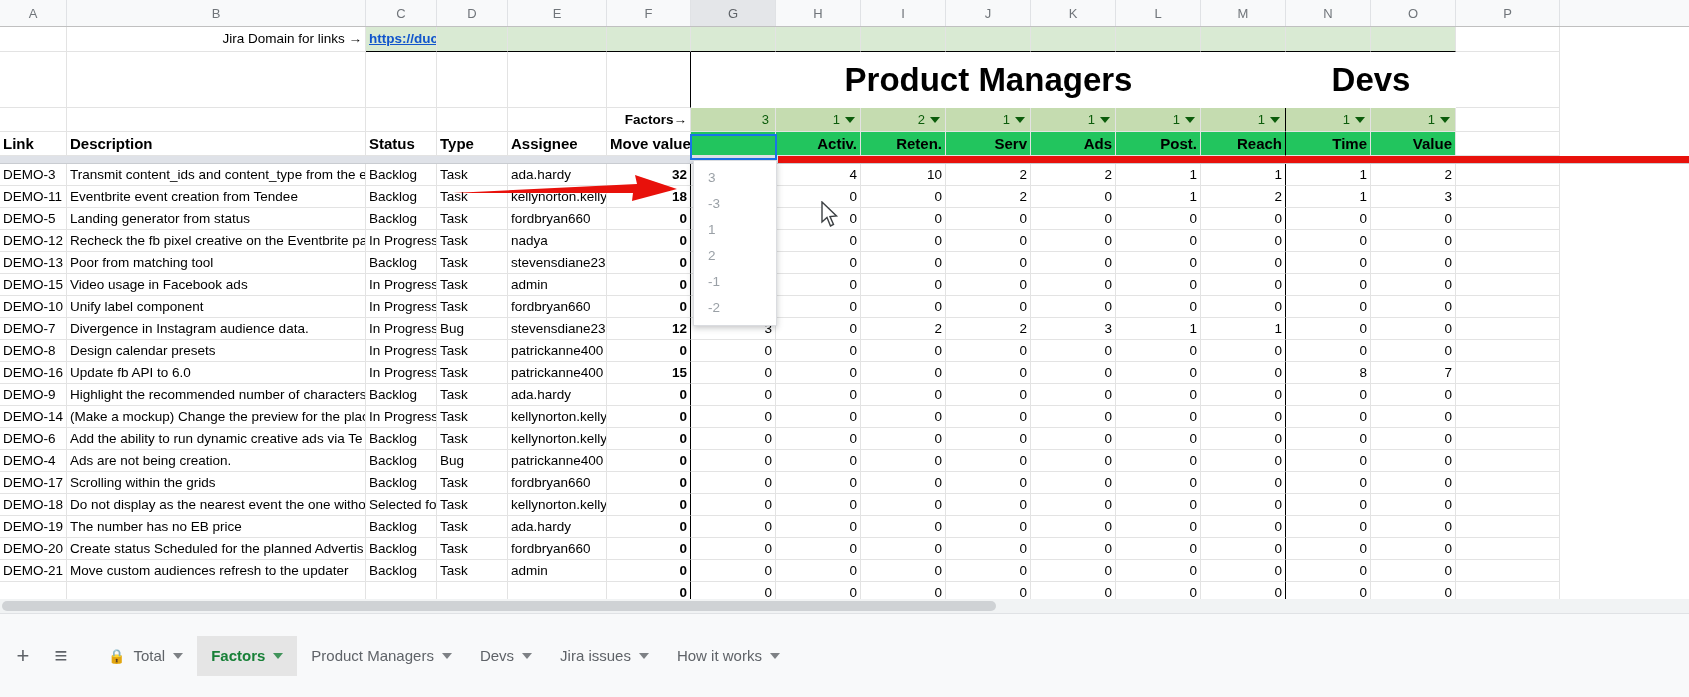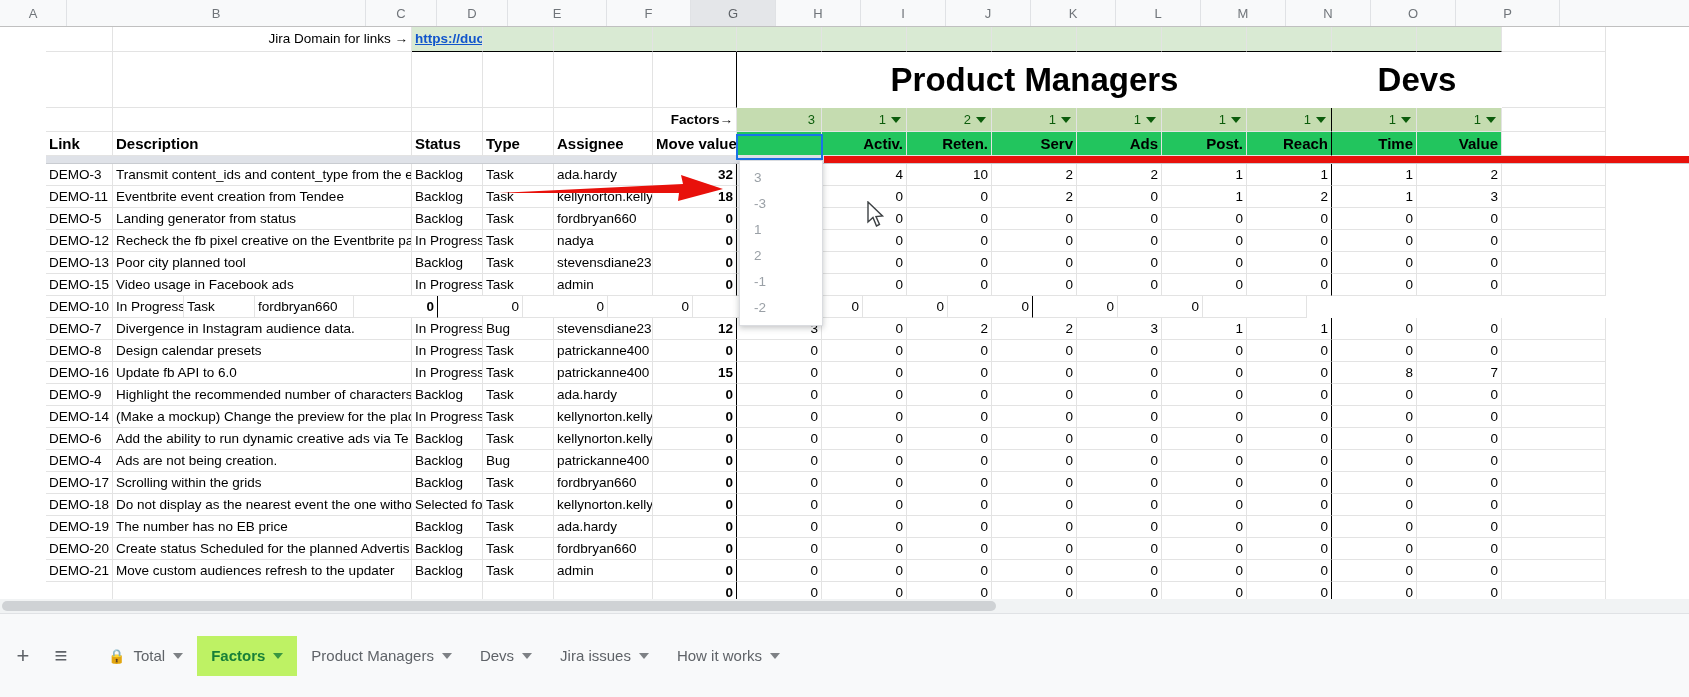--- a/index.html
+++ b/index.html
@@ -25,21 +25,21 @@
     color: #70757a;
     display: flex;
     align-items: center;
     justify-content: center;
     flex: 0 0 auto;
     background: #f8f9fa;
   }
   .colhead.sel { background: #e4e6e9; color: #5f6368; }
 
   
-  .grid { position: relative; margin-left: 46px; }
+  .grid { position: relative; }
   .row { display: flex; }
   .cell {
     flex: 0 0 auto;
     height: 22px;
     line-height: 21px;
     font-size: 13.5px;
     color: #000;
     border-right: 1px solid #e3e3e3;
     border-bottom: 1px solid #e3e3e3;
     padding: 0 3px;
@@ -190,21 +190,21 @@
     display: flex;
     align-items: center;
     padding: 0 14px;
     font-size: 15px;
     color: #5f6368;
     gap: 8px;
     white-space: nowrap;
     cursor: pointer;
   }
   .sheet-tab.active {
-    background: #bef264;
+    background: #e5e5e5;
     color: #188038;
     font-weight: bold;
   }
   .tab-caret {
     width: 0; height: 0;
     border-left: 5px solid transparent;
     border-right: 5px solid transparent;
     border-top: 6px solid currentColor;
     opacity: .8;
   }
@@ -378,21 +378,21 @@
         <div class="cell wJ r">0</div>
         <div class="cell wK r">0</div>
         <div class="cell wL r">0</div>
         <div class="cell wM r thickright">0</div>
         <div class="cell wN r">0</div>
         <div class="cell wO r">0</div>
         <div class="cell wP"></div>
       </div>
       <div class="row">
         <div class="cell wA">DEMO-13</div>
-        <div class="cell wB">Poor city planned tool</div>
+        <div class="cell wB">Poor from matching tool</div>
         <div class="cell wC">Backlog</div>
         <div class="cell wD">Task</div>
         <div class="cell wE">stevensdiane23</div>
         <div class="cell wF r b thickright">0</div>
         <div class="cell wG r"></div>
         <div class="cell wH r">0</div>
         <div class="cell wI r">0</div>
         <div class="cell wJ r">0</div>
         <div class="cell wK r">0</div>
         <div class="cell wL r">0</div>
@@ -414,20 +414,21 @@
         <div class="cell wJ r">0</div>
         <div class="cell wK r">0</div>
         <div class="cell wL r">0</div>
         <div class="cell wM r thickright">0</div>
         <div class="cell wN r">0</div>
         <div class="cell wO r">0</div>
         <div class="cell wP"></div>
       </div>
       <div class="row">
         <div class="cell wA">DEMO-10</div>
+        <div class="cell wB">Unify label component</div>
         <div class="cell wC">In Progress</div>
         <div class="cell wD">Task</div>
         <div class="cell wE">fordbryan660</div>
         <div class="cell wF r b thickright">0</div>
         <div class="cell wG r">0</div>
         <div class="cell wH r">0</div>
         <div class="cell wI r">0</div>
         <div class="cell wJ r">0</div>
         <div class="cell wK r">0</div>
         <div class="cell wL r">0</div>

